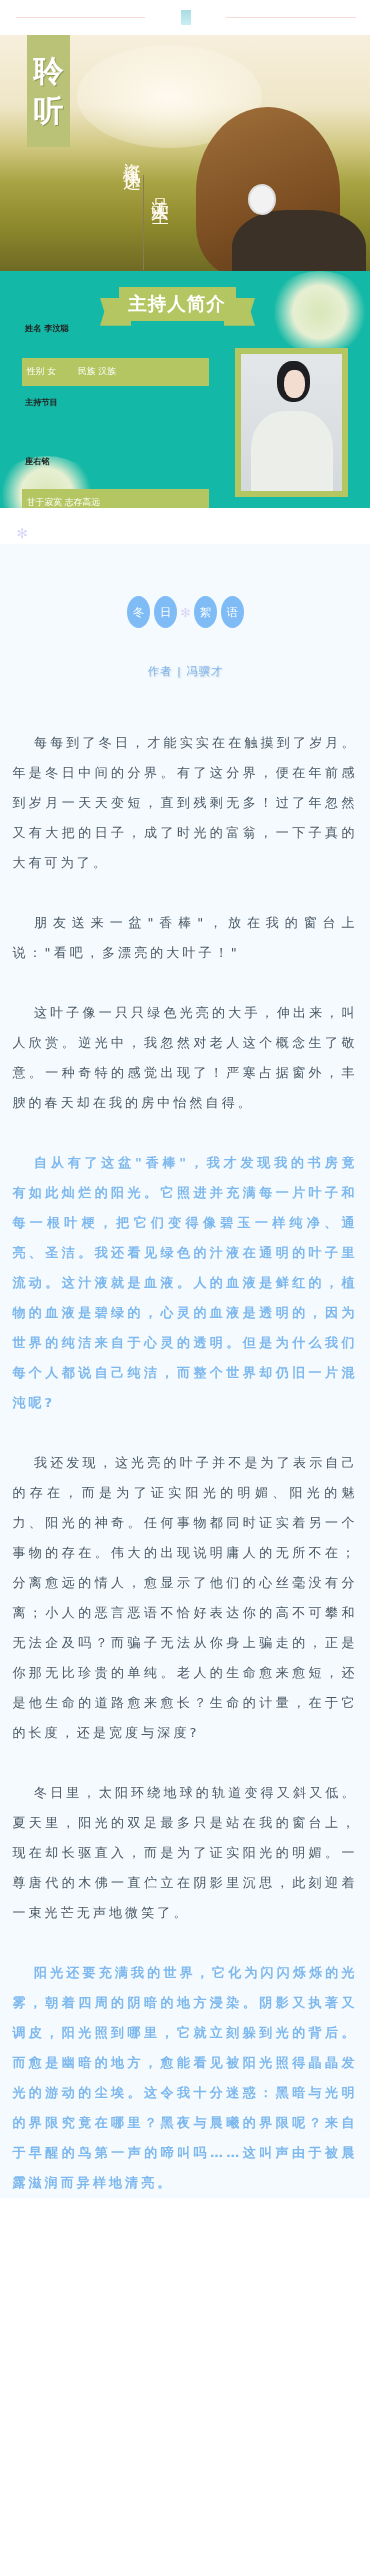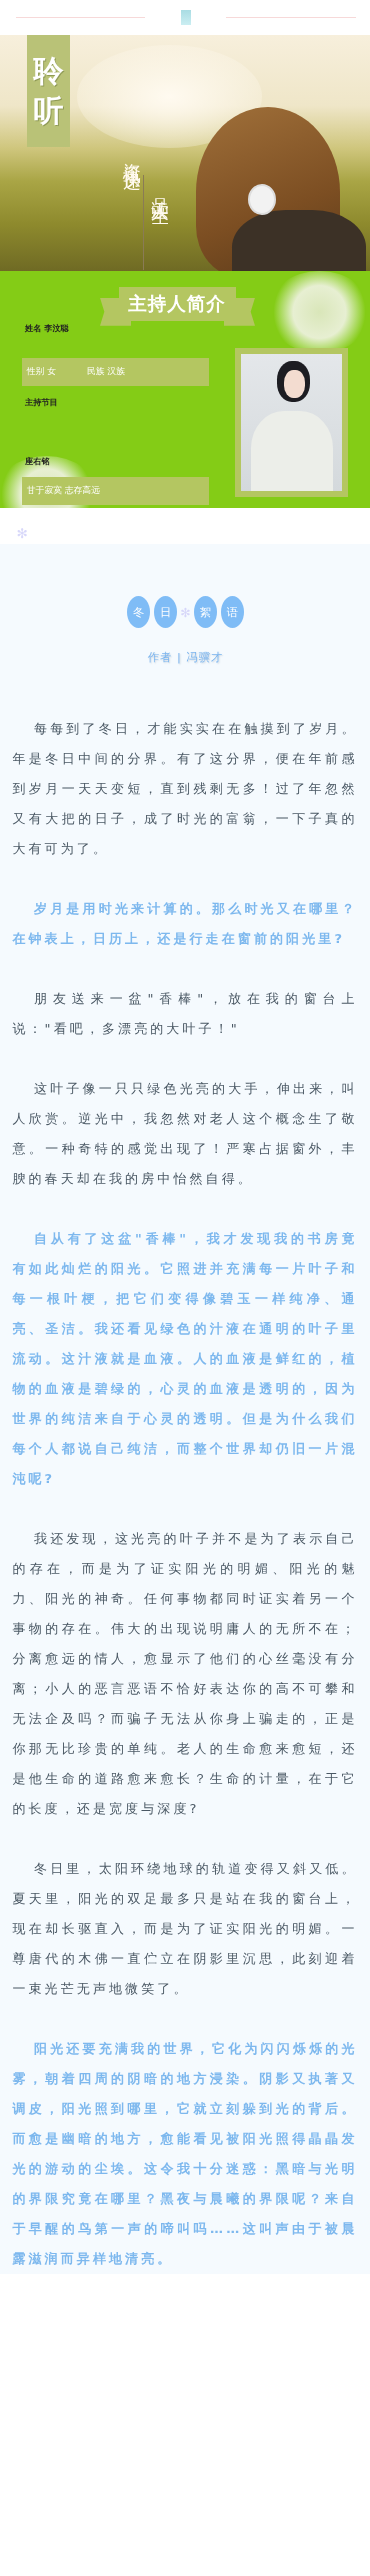--- a/index.html
+++ b/index.html
@@ -14,43 +14,43 @@
 .hero .badge{position:absolute;left:27px;top:0;width:43px;height:112px;background:#b9c277;display:flex;flex-direction:column;align-items:center;justify-content:center;gap:2.1px}
 .hero .badge span{font-size:30px;font-weight:bold;color:#fff;line-height:38px;text-shadow:1px 1px 0 #8f9a55}
 .hero .vt{position:absolute;top:114px;writing-mode:vertical-rl;color:#fffaf0;font-size:17.5px;font-family:"DejaVu Serif",serif;letter-spacing:3.1px}
 .hero .vt1{left:120px}
 .hero .vt2{left:148px;top:149px}
 .hero .vbar{position:absolute;left:143px;top:140px;width:0.5px;height:95px;background:#8a7b55}
 .hero .girl{position:absolute;left:196px;top:72px;width:155px;height:175px}
 .hero .hair{position:absolute;left:0;top:0;width:144px;height:170px;border-radius:50% 50% 20% 30%;background:linear-gradient(160deg,#a0703a,#7c4e22 60%,#5a3a1a)}
 .hero .body{position:absolute;left:36px;top:103px;width:134px;height:93px;border-radius:40% 40% 0 0;background:#3c3126}
 .hero .phone{position:absolute;left:52px;top:77px;width:28px;height:31px;border-radius:50%;background:#f2f2f2;border:2.1px solid #ddd}
-.host{position:relative;height:237px;background:#84cc16;overflow:hidden}
+.host{position:relative;height:237px;background:#14b8a6;overflow:hidden}
 .host .banner{position:absolute;left:100px;top:15.5px;width:155px;height:41px}
 .host .banner .wing{position:absolute;top:11.3px;width:31px;height:28px;background:#b4c661}
 .host .banner .wl{left:0;clip-path:polygon(0 0,100% 0,100% 100%,0 100%,14% 50%)}
 .host .banner .wr{right:0;clip-path:polygon(0 0,100% 0,86% 50%,100% 100%,0 100%)}
 .host .banner .mid{position:absolute;left:18.5px;top:0;width:117px;height:34px;background:#b4c661;display:flex;align-items:center;justify-content:center;color:#fff;font-size:18.5px;font-weight:bold;letter-spacing:1px}
 .host .leaves{position:absolute;border-radius:50%;background:radial-gradient(circle,#d9e6b9 0%,#e7efd2 40%,rgba(255,255,255,0) 70%)}
 .host .lv1{left:268px;top:0;width:103px;height:82px}
 .host .lv2{left:-5.2px;top:185px;width:103px;height:77px}
 .host .label{position:absolute;left:25px;font-size:8.2px;font-weight:bold;color:#222;font-family:"DejaVu Serif",serif}
-.host .bar{position:absolute;left:21.6px;width:187px;height:28px;background:#b4c661;display:flex;align-items:center;padding-left:5.2px;color:#fff;font-size:8.8px;font-family:"DejaVu Serif",serif;gap:31px}
+.host .bar{position:absolute;left:21.6px;width:187px;height:28px;background:#b4c661;display:flex;align-items:center;padding-left:5.2px;color:#fff;font-size:8.8px;font-family:"DejaVu Serif",serif;gap:22px}
 .host .photo{position:absolute;left:235px;top:77px;width:113px;height:149px;background:#b4c661;padding:6.2px 6.2px 6.2px 6.2px}
 .host .photo .in{width:100%;height:100%;background:linear-gradient(180deg,#e4e7ea,#d4d9dc);position:relative;overflow:hidden}
 .host .photo .head{position:absolute;left:36px;top:7.2px;width:33px;height:41px;border-radius:45%;background:#1d1d22}
 .host .photo .face{position:absolute;left:43px;top:15.5px;width:20.6px;height:28px;border-radius:45%;background:#f3dcd0}
 .host .photo .suit{position:absolute;left:10.3px;top:57px;width:82px;height:93px;border-radius:40% 40% 0 0;background:#eceee9}
 .article{background:#f5fafe;padding:0 0 0}
 .spacer-white{height:36px;background:#fff;position:relative}
 .spacer-white .star{position:absolute;left:16.5px;top:17.5px;font-size:13.4px;color:#d8d8fa}
 .title-row{display:flex;justify-content:center;align-items:center;gap:4.1px;padding-top:52px}
 .title-row .circ{width:23px;height:32px;border-radius:50%;background:#7fbcf6;color:#fff;font-size:11.3px;display:flex;align-items:center;justify-content:center}
 .title-row .sp{font-size:12.4px;color:#d6d6f9;margin:0 -1px}
-.credits{text-align:center;color:#7ab4ee;font-size:11.3px;letter-spacing:1px;line-height:26px;margin-top:17px;text-shadow:1px 1px 1.5px rgba(90,110,130,0.25)}
+.credits{text-align:center;color:#7ab4ee;font-size:11.3px;letter-spacing:1px;line-height:26px;margin-top:31px;text-shadow:1px 1px 1.5px rgba(90,110,130,0.25)}
 .body-text{padding:43px 13.4px 0 12.4px}
 .body-text p{font-size:13px;line-height:30px;letter-spacing:3.1px;text-indent:21.6px;margin-bottom:30px;color:#4a5864;text-align:justify}
 .body-text p.hl{color:#7db8ee;font-weight:bold}
 </style>
 </head>
 <body>
 
 <div class="top-deco">
   <div class="line l1"></div>
   <div class="sq"></div>
@@ -81,21 +81,21 @@
     <div class="wing wr"></div>
     <div class="mid">主持人简介</div>
   </div>
   <div class="label" style="top:52px">姓名 李汶聪</div>
   <div class="bar" style="top:87px">
     <span>性别 女</span>
     <span>民族 汉族</span>
   </div>
   <div class="label" style="top:126px">主持节目</div>
   <div class="label" style="top:185px">座右铭</div>
-  <div class="bar" style="top:206px">
+  <div class="bar" style="top:218px">
     <span>甘于寂寞 志存高远</span>
   </div>
   <div class="photo">
     <div class="in">
       <div class="head"></div>
       <div class="face"></div>
       <div class="suit"></div>
     </div>
   </div>
 </div>
@@ -110,21 +110,20 @@
     <div class="circ">日</div>
     <div class="sp">✻</div>
     <div class="circ">絮</div>
     <div class="circ">语</div>
   </div>
   <div class="credits">
     <div>作者 | 冯骥才</div>
   </div>
   <div class="body-text" id="paras">
       <p>每每到了冬日，才能实实在在触摸到了岁月。年是冬日中间的分界。有了这分界，便在年前感到岁月一天天变短，直到残剩无多！过了年忽然又有大把的日子，成了时光的富翁，一下子真的大有可为了。</p>
-      <p class="hl">岁月是用时光来计算的。那么时光又在哪里？在钟表上，日历上，还是行走在窗前的阳光里?</p>
       <p>朋友送来一盆"香棒"，放在我的窗台上说："看吧，多漂亮的大叶子！"</p>
       <p>这叶子像一只只绿色光亮的大手，伸出来，叫人欣赏。逆光中，我忽然对老人这个概念生了敬意。一种奇特的感觉出现了！严寒占据窗外，丰腴的春天却在我的房中怡然自得。</p>
       <p class="hl">自从有了这盆"香棒"，我才发现我的书房竟有如此灿烂的阳光。它照进并充满每一片叶子和每一根叶梗，把它们变得像碧玉一样纯净、通亮、圣洁。我还看见绿色的汁液在通明的叶子里流动。这汁液就是血液。人的血液是鲜红的，植物的血液是碧绿的，心灵的血液是透明的，因为世界的纯洁来自于心灵的透明。但是为什么我们每个人都说自己纯洁，而整个世界却仍旧一片混沌呢?</p>
       <p>我还发现，这光亮的叶子并不是为了表示自己的存在，而是为了证实阳光的明媚、阳光的魅力、阳光的神奇。任何事物都同时证实着另一个事物的存在。伟大的出现说明庸人的无所不在；分离愈远的情人，愈显示了他们的心丝毫没有分离；小人的恶言恶语不恰好表达你的高不可攀和无法企及吗？而骗子无法从你身上骗走的，正是你那无比珍贵的单纯。老人的生命愈来愈短，还是他生命的道路愈来愈长？生命的计量，在于它的长度，还是宽度与深度?</p>
       <p>冬日里，太阳环绕地球的轨道变得又斜又低。夏天里，阳光的双足最多只是站在我的窗台上，现在却长驱直入，而是为了证实阳光的明媚。一尊唐代的木佛一直伫立在阴影里沉思，此刻迎着一束光芒无声地微笑了。</p>
       <p class="hl">阳光还要充满我的世界，它化为闪闪烁烁的光雾，朝着四周的阴暗的地方浸染。阴影又执著又调皮，阳光照到哪里，它就立刻躲到光的背后。而愈是幽暗的地方，愈能看见被阳光照得晶晶发光的游动的尘埃。这令我十分迷惑：黑暗与光明的界限究竟在哪里？黑夜与晨曦的界限呢？来自于早醒的鸟第一声的啼叫吗……这叫声由于被晨露滋润而异样地清亮。</p>
     </div>
 
 </div>
 

